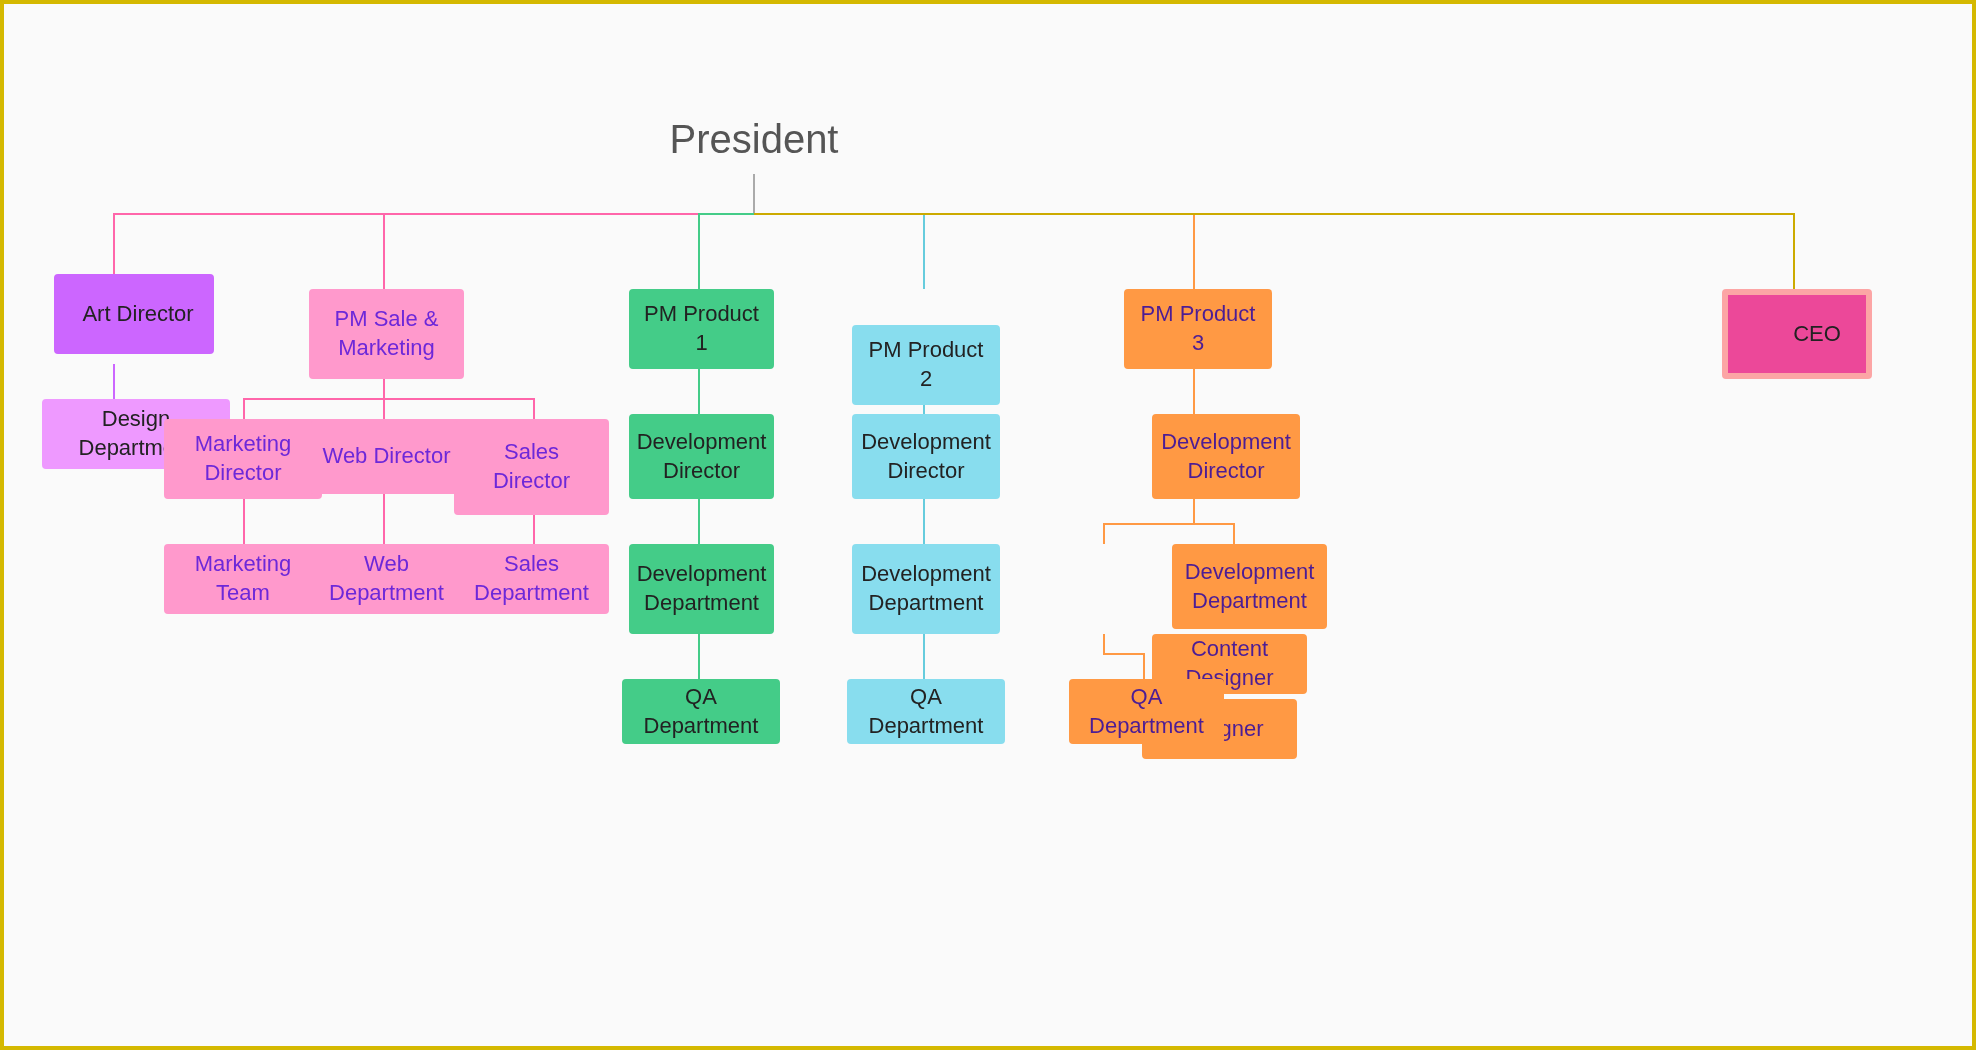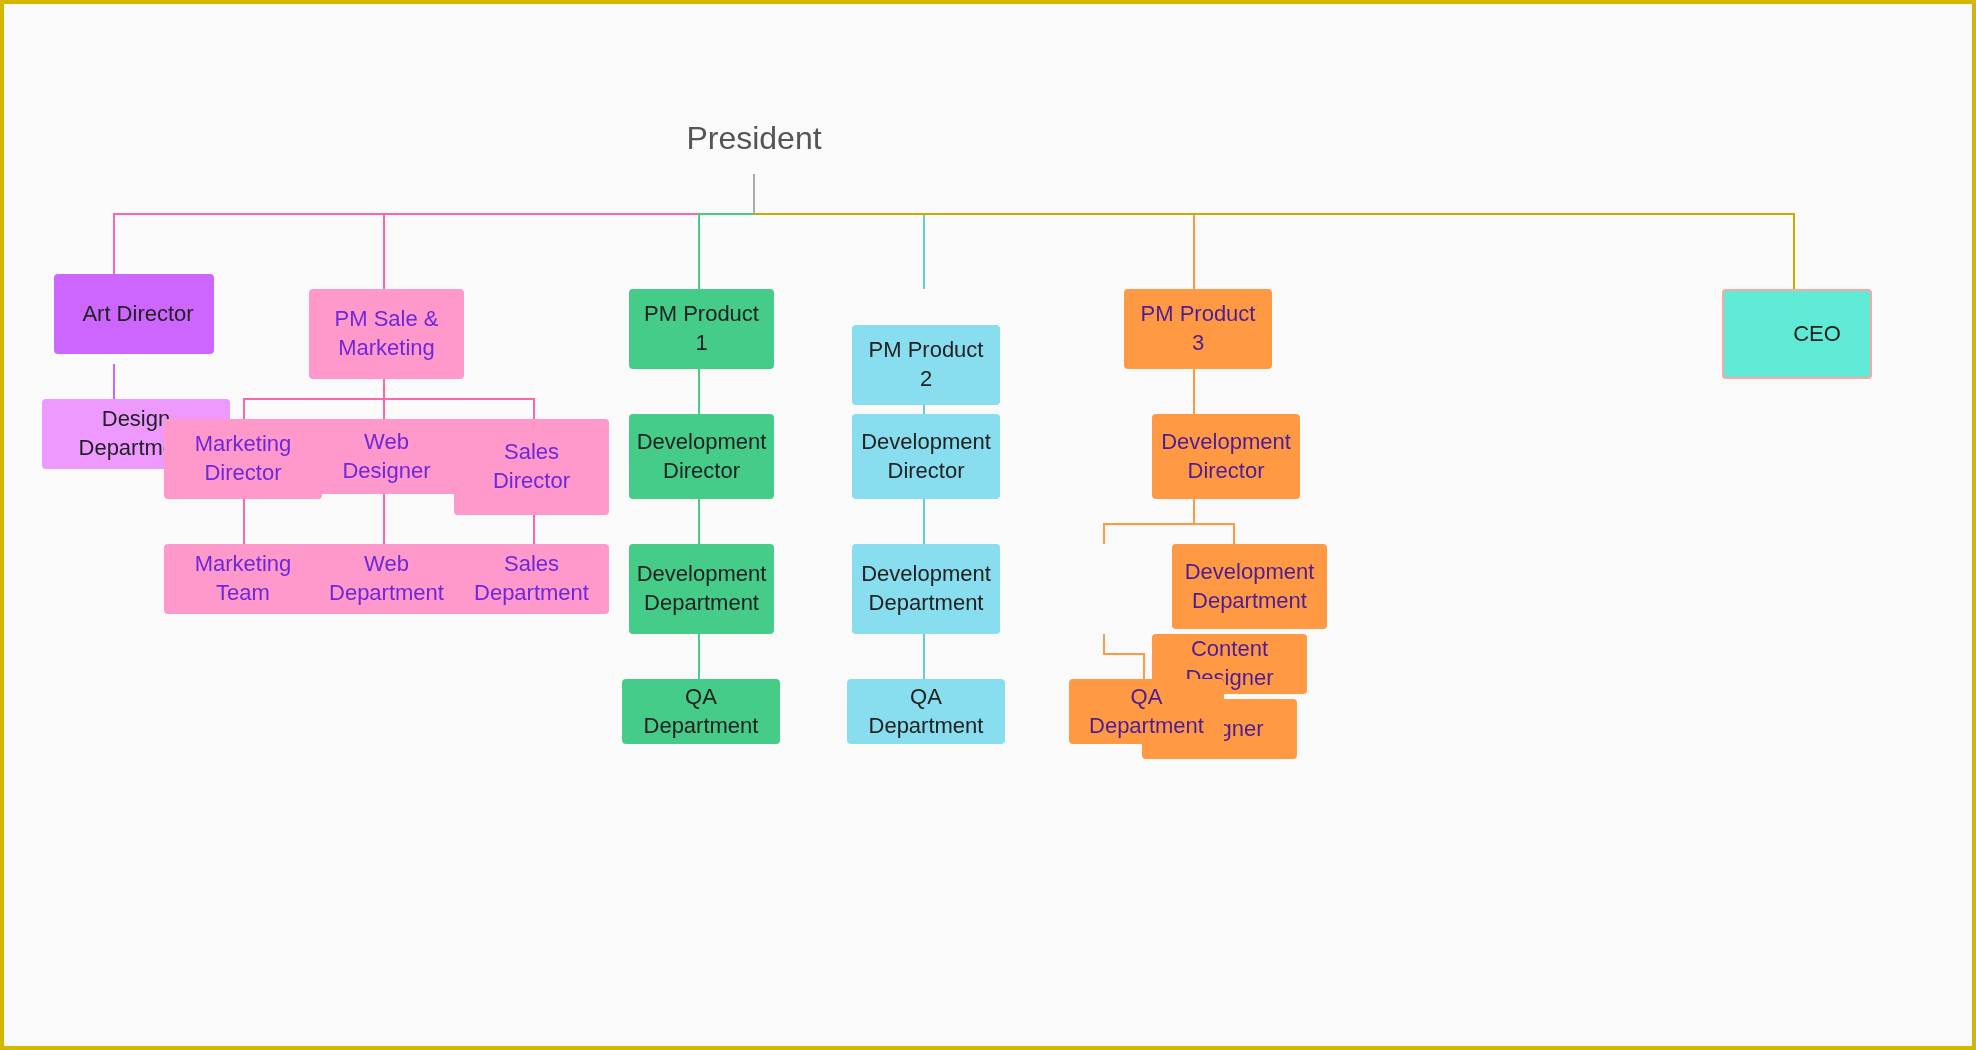--- a/index.html
+++ b/index.html
@@ -24,31 +24,31 @@
       justify-content: center;
       text-align: center;
       font-size: 22px;
       font-weight: 500;
       border-radius: 4px;
       padding: 8px;
       line-height: 1.3;
     }
     .node-president {
       background: transparent;
-      font-size: 32px;
+      font-size: 40px;
       font-weight: 400;
       color: #555;
     }
     .node-purple { background: #cc66ff; border: 2px solid #cc66ff; color: #222; }
     .node-purple-light { background: #ee99ff; border: 2px solid #ee99ff; color: #222; }
     .node-pink { background: #ff99cc; border: 2px solid #ff99cc; color: #6d28d9; }
     .node-green { background: #44cc88; border: 2px solid #44cc88; color: #222; }
     .node-cyan { background: #88ddee; border: 2px solid #88ddee; color: #222; }
     .node-orange { background: #ff9944; border: 2px solid #ff9944; color: #4c1d95; }
-    .node-yellow { background: #5eead4; border: 2px solid #fca5a5; color: #222; padding-left: 48px; }
+    .node-yellow { background: #ec4899; border: 6px solid #fca5a5; color: #222; padding-left: 48px; }
     svg.lines {
       position: absolute;
       top: 0; left: 0;
       width: 100%; height: 100%;
       pointer-events: none;
     }
   </style>
 </head>
 <body>
 
@@ -122,21 +122,21 @@
 
   <div class="node node-purple" style="left:50px; top:270px; width:160px; height:80px;padding-left:16px;">Art Director</div>
 
   <div class="node node-purple-light" style="left:38px; top:395px; width:188px; height:70px;">Design Department</div>
 
   <div class="node node-pink" style="left:305px; top:285px; width:155px; height:90px;">PM Sale &amp;
 Marketing</div>
 
   <div class="node node-pink" style="left:160px; top:415px; width:158px; height:80px;">Marketing Director</div>
 
-  <div class="node node-pink" style="left:305px; top:415px; width:155px; height:75px;">Web Designer</div>
+  <div class="node node-pink" style="left:305px; top:415px; width:155px; height:75px;">Web Director</div>
 
   <div class="node node-pink" style="left:450px; top:415px; width:155px; height:96px;">Sales Director</div>
 
   <div class="node node-pink" style="left:160px; top:540px; width:158px; height:70px;">Marketing Team</div>
 
   <div class="node node-pink" style="left:305px; top:540px; width:155px; height:70px;">Web Department</div>
 
   <div class="node node-pink" style="left:450px; top:540px; width:155px; height:70px;">Sales Department</div>
 
   <div class="node node-green" style="left:625px; top:285px; width:145px; height:80px;">PM Product 1</div>

